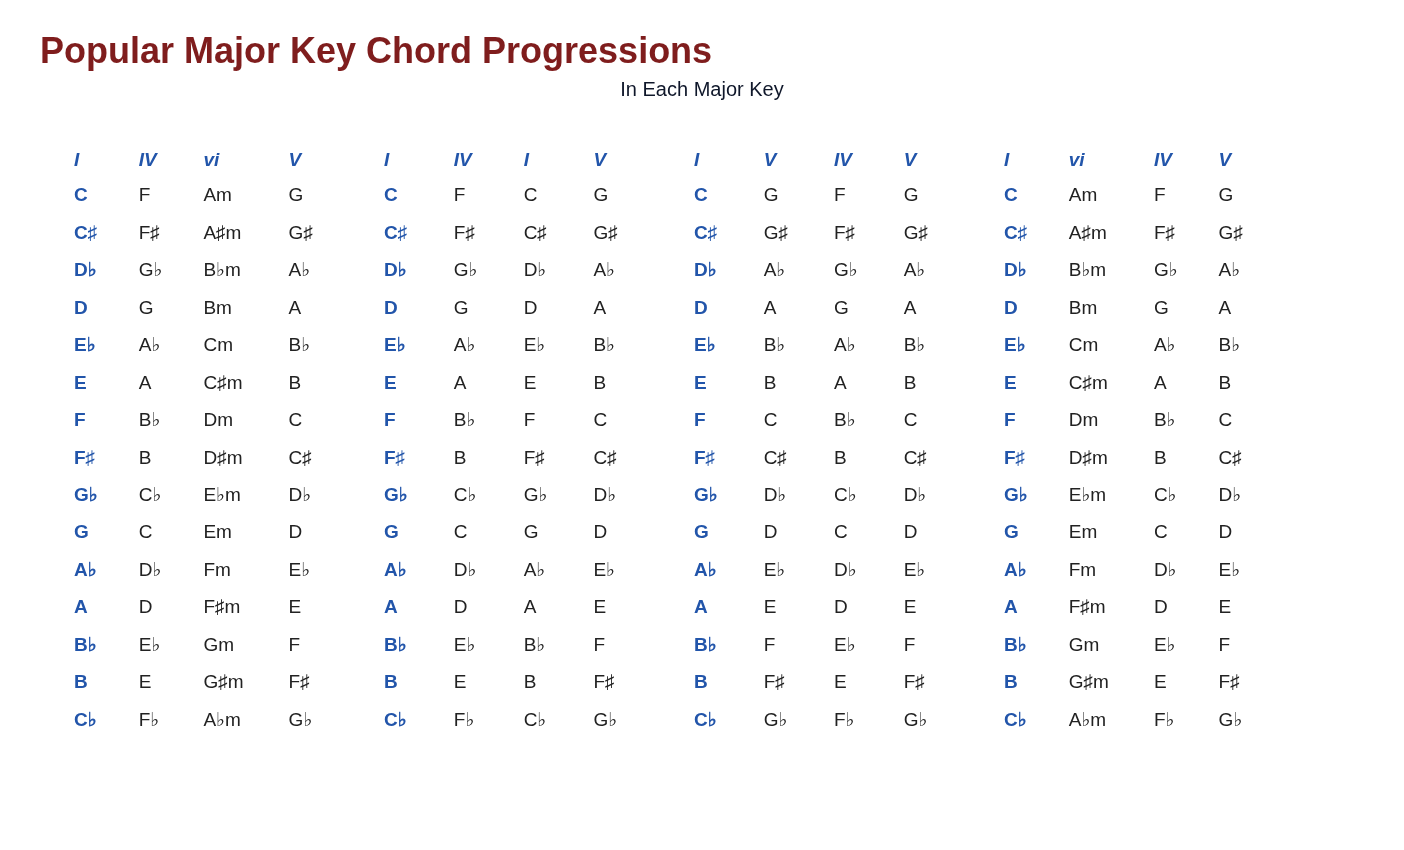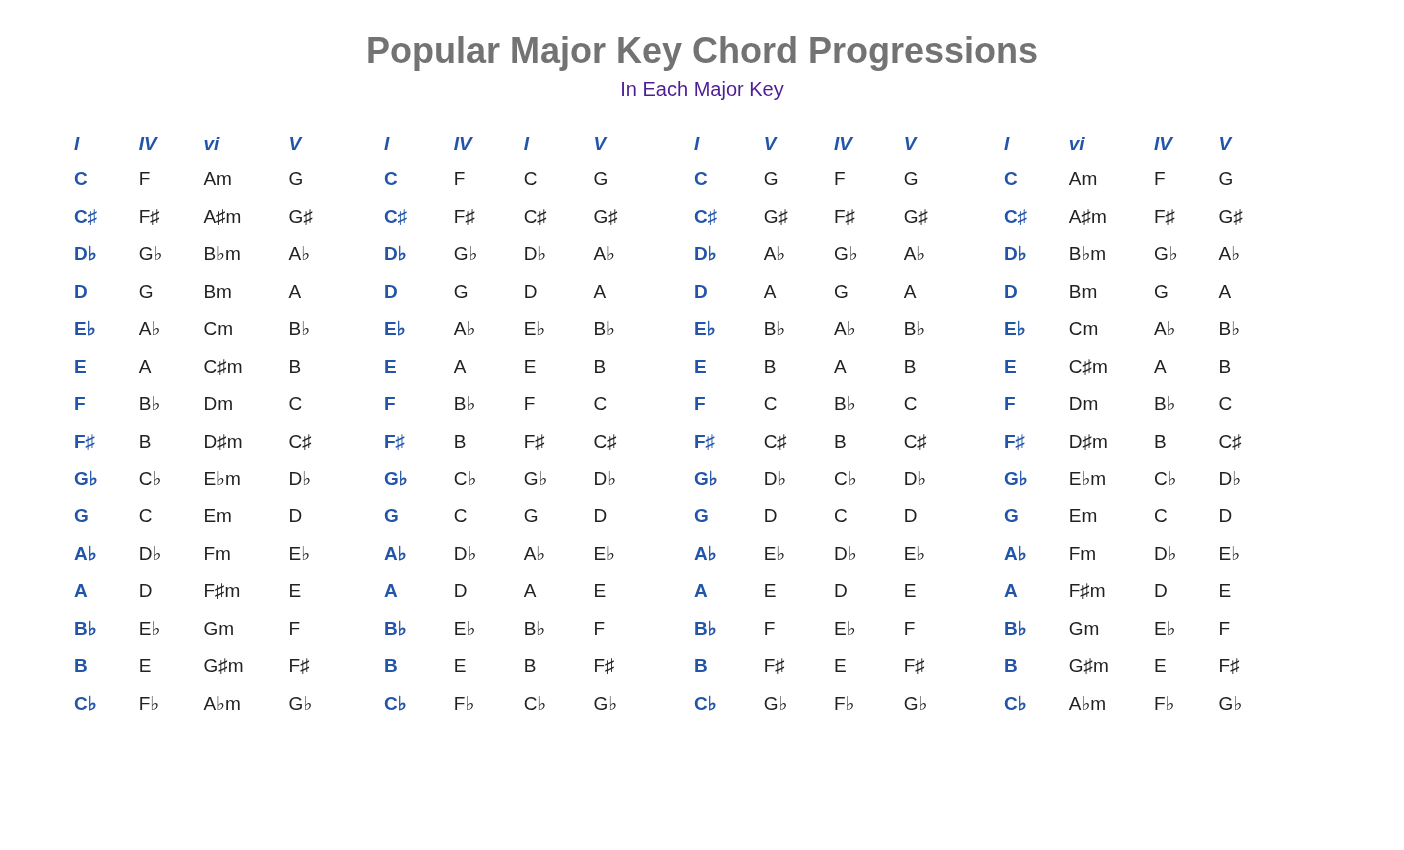--- a/index.html
+++ b/index.html
@@ -4,31 +4,30 @@
   <style>
     * { box-sizing: border-box; margin: 0; padding: 0; }
     body {
       background: #fff;
       font-family: Arial, sans-serif;
       width: 1404px;
       min-height: 850px;
       padding: 30px 40px;
     }
     .page-title {
-      text-align: center;
-      color: #737373;
+      color: #7f1d1d;
       font-size: 36px;
       font-weight: bold;
       margin-bottom: 6px;
     }
     .page-subtitle {
       text-align: center;
-      color: #4c1d95;
+      color: #0f172a;
       font-size: 20px;
-      margin-bottom: 24px;
+      margin-bottom: 40px;
     }
     .tables-container {
       display: flex;
       gap: 30px;
       justify-content: flex-start;
       padding-left: 20px;
     }
     .chord-table {
       border-collapse: collapse;
       min-width: 280px;

